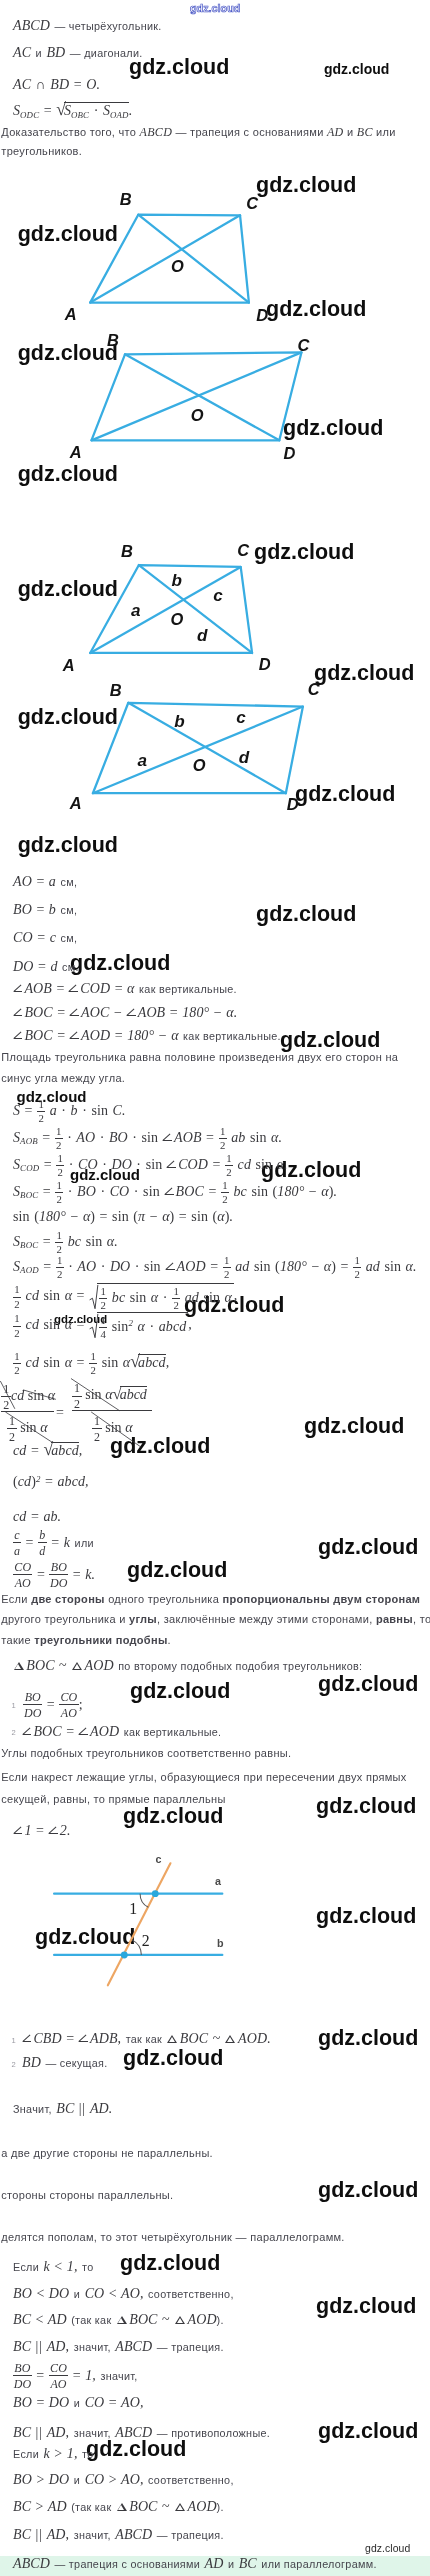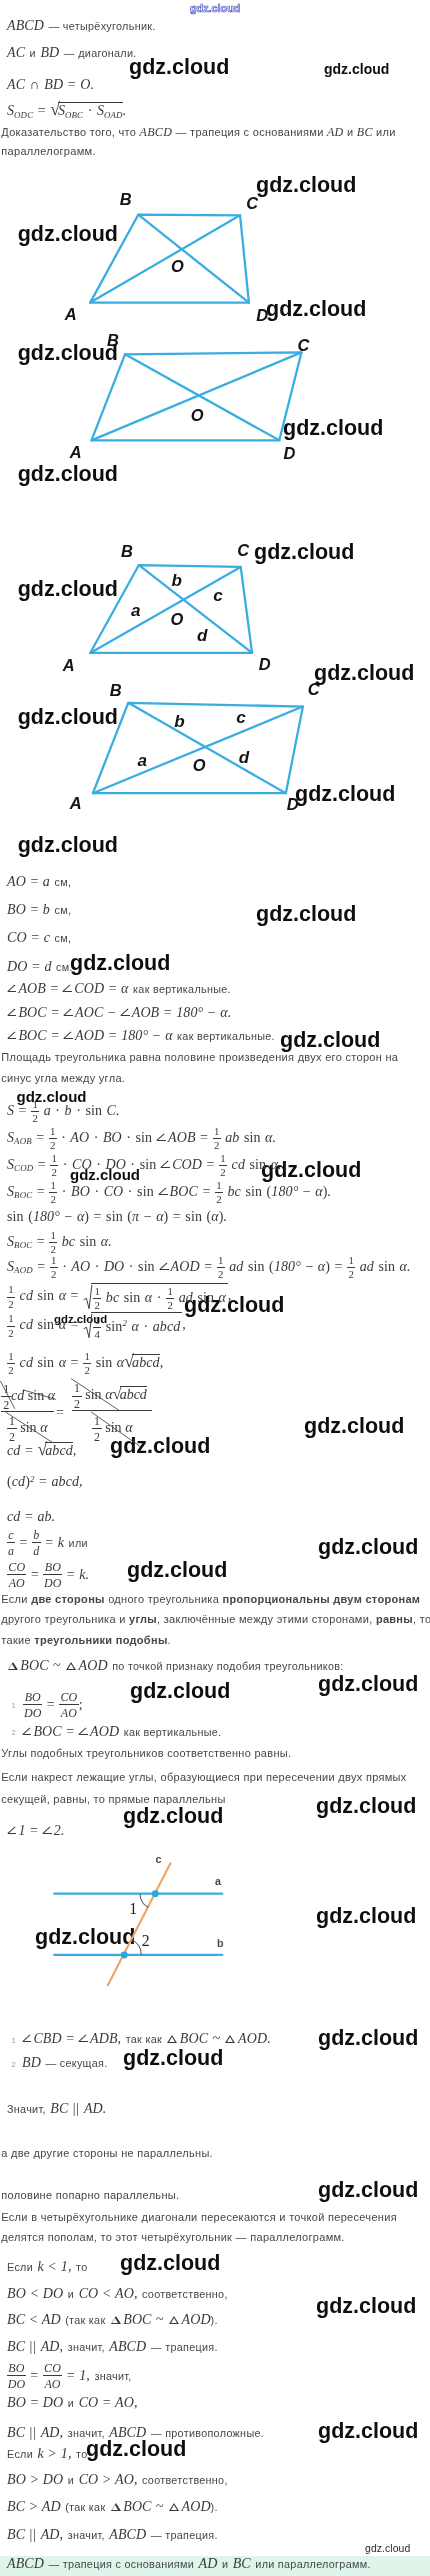--- a/index.html
+++ b/index.html
@@ -1,18 +1,18 @@
 <!DOCTYPE html>
 <html style="font-size:10px"><head>
 <meta charset="utf-8">
 <style>
 html,body{margin:0;padding:0;background:#fff}
 .page{position:relative;width:430px;height:2576px;background:#fff;overflow:hidden;font-family:"Liberation Sans",sans-serif}
 .t{position:absolute;left:1.3px;font-family:"Liberation Sans",sans-serif;font-size:11px;color:#45454d;line-height:14px;white-space:nowrap;letter-spacing:0.3px}
-.m{position:absolute;left:7px;font-family:"Liberation Serif",serif;font-style:italic;font-size:14px;color:#3a3a3e;line-height:16.5px;white-space:nowrap;word-spacing:0.9px;letter-spacing:0.1px}
+.m{position:absolute;left:13px;font-family:"Liberation Serif",serif;font-style:italic;font-size:14px;color:#3a3a3e;line-height:16.5px;white-space:nowrap;word-spacing:0.9px;letter-spacing:0.1px}
 .m .s{font-family:"Liberation Sans",sans-serif;font-style:normal;font-size:10.8px;color:#45454d;letter-spacing:0.3px;word-spacing:0}
 .m .up{font-style:normal}
 .m sub{font-size:8.9px;vertical-align:-2.5px;line-height:0}
 .m sup{font-size:8.9px;vertical-align:4.4px;line-height:0}
 b{font-weight:bold}
 .wm{position:absolute;font-family:"Liberation Sans",sans-serif;font-weight:bold;color:#0e0e0e;line-height:1;white-space:nowrap}
 .w25{font-size:21.5px;letter-spacing:0px}
 .w17{font-size:14px;letter-spacing:0px}
 .w24{font-size:15px;letter-spacing:0px}
 .w12{font-size:11.4px;letter-spacing:0px}
@@ -52,21 +52,21 @@
 </head>
 <body>
 <div class="page">
 <div class="wout" style="left:190px;top:3.2px">gdz.cloud</div>
 
 <div class="m" style="top:18.4px">ABCD <span class="s">— четырёхугольник.</span></div>
 <div class="m" style="top:45px">AC <span class="s">и</span> BD <span class="s">— диагонали.</span></div>
 <div class="m" style="top:77px">AC <span class="up">∩</span> BD <span class="up">=</span> O.</div>
 <div class="m" style="top:103px">S<sub>ODC</sub> <span class="up">=</span> <span class="rt">√</span><span class="rb">S<sub>OBC</sub> <span class="up">·</span> S<sub>OAD</sub></span><span class="up">.</span></div>
 <div class="t" style="top:125px">Доказательство того, что <span class="mm">ABCD</span> — трапеция с основаниями <span class="mm">AD</span> и <span class="mm">BC</span> или</div>
-<div class="t" style="top:144px">параллелограмм.</div>
+<div class="t" style="top:144px">треугольников.</div>
 
 <div class="wm w25" style="left:129px;top:57px">gdz.cloud</div>
 <div class="wm w17" style="left:324px;top:62px">gdz.cloud</div>
 <div class="wm w25" style="left:256px;top:175px">gdz.cloud</div>
 <div class="wm w25" style="left:17.7px;top:224px">gdz.cloud</div>
 <div class="wm w25" style="left:266px;top:299px">gdz.cloud</div>
 <div class="wm w25" style="left:17.7px;top:343px">gdz.cloud</div>
 <div class="wm w25" style="left:283px;top:418px">gdz.cloud</div>
 <div class="wm w25" style="left:17.7px;top:464px">gdz.cloud</div>
 <div class="wm w25" style="left:254px;top:542px">gdz.cloud</div>
@@ -208,21 +208,21 @@
 
 <div class="m" style="top:1443px">cd <span class="up">=</span> <span class="rt">√</span><span class="rb">abcd</span>,</div>
 <div class="m" style="top:1474px"><span class="up">(</span>cd<span class="up">)</span><sup>2</sup> <span class="up">=</span> abcd,</div>
 <div class="m" style="top:1509px">cd <span class="up">=</span> ab.</div>
 <div class="m" style="top:1529px"><span class="fr frb"><span class="nu"><i>c</i></span><span class="de"><i>a</i></span></span> <span class="up">=</span> <span class="fr frb"><span class="nu"><i>b</i></span><span class="de"><i>d</i></span></span> <span class="up">=</span> k <span class="s">или</span></div>
 <div class="m" style="top:1561px"><span class="fr frb"><span class="nu"><i>CO</i></span><span class="de"><i>AO</i></span></span> <span class="up">=</span> <span class="fr frb"><span class="nu"><i>BO</i></span><span class="de"><i>DO</i></span></span> <span class="up">=</span> k.</div>
 
 <div class="t" style="top:1612px">другого треугольника и <b>углы</b>, заключённые между этими сторонами, <b>равны</b>, то</div>
 <div class="t" style="top:1592px">Если <b>две стороны</b> одного треугольника <b>пропорциональны двум сторонам</b></div>
 <div class="t" style="top:1633px">такие <b>треугольники подобны</b>.</div>
-<div class="m" style="top:1658px"><span class="tri"></span>BOC <span class="up">~</span> <span class="tri"></span>AOD <span class="s">по точкой признаку подобия треугольников:</span></div>
+<div class="m" style="top:1658px"><span class="tri"></span>BOC <span class="up">~</span> <span class="tri"></span>AOD <span class="s">по второму подобных подобия треугольников:</span></div>
 
 <div class="num" style="top:1701px">1</div>
 <div class="m" style="left:23.4px;top:1691px"><span class="fr frb"><span class="nu"><i>BO</i></span><span class="de"><i>DO</i></span></span> <span class="up">=</span> <span class="fr frb"><span class="nu"><i>CO</i></span><span class="de"><i>AO</i></span></span><span class="up">;</span></div>
 <div class="num" style="top:1728px">2</div>
 <div class="m" style="left:22px;top:1724px"><span class="ang"></span>BOC <span class="up">=</span> <span class="ang"></span>AOD <span class="s">как вертикальные.</span></div>
 
 <div class="t" style="top:1746px">Углы подобных треугольников соответственно равны.</div>
 <div class="t" style="top:1770px">Если накрест лежащие углы, образующиеся при пересечении двух прямых</div>
 <div class="t" style="top:1792px">секущей, равны, то прямые параллельны</div>
 <div class="m" style="top:1823px"><span class="ang"></span>1 <span class="up">=</span> <span class="ang"></span>2.</div>
@@ -244,22 +244,21 @@
 <text class="sn" x="191" y="155" text-anchor="middle">2</text>
 </svg>
 
 <div class="num" style="top:2036px">1</div>
 <div class="m" style="left:22px;top:2031px"><span class="ang"></span>CBD <span class="up">=</span> <span class="ang"></span>ADB<span class="up">,</span> <span class="s">так как</span> <span class="tri"></span>BOC <span class="up">~</span> <span class="tri"></span>AOD.</div>
 <div class="num" style="top:2060px">2</div>
 <div class="m" style="left:22px;top:2055px">BD <span class="s">— секущая.</span></div>
 
 <div class="m" style="top:2101px"><span class="s">Значит,</span> BC <span class="up" style="letter-spacing:0.6px">||</span> AD.</div>
 <div class="t" style="top:2146px">а две другие стороны не параллельны.</div>
-<div class="t" style="top:2188px">половине попарно параллельны.</div>
-<div class="t" style="top:2210px">Если в четырёхугольнике диагонали пересекаются и точкой пересечения</div>
+<div class="t" style="top:2188px">стороны стороны параллельны.</div>
 <div class="t" style="top:2230px">делятся пополам, то этот четырёхугольник — параллелограмм.</div>
 <div class="m" style="top:2259px"><span class="s">Если</span> k <span class="up">&lt;</span> 1, <span class="s">то</span></div>
 <div class="m" style="top:2286px">BO <span class="up">&lt;</span> DO <span class="s">и</span> CO <span class="up">&lt;</span> AO<span class="up">,</span> <span class="s">соответственно,</span></div>
 <div class="m" style="top:2312px">BC <span class="up">&lt;</span> AD <span class="s">(так как</span> <span class="tri"></span>BOC <span class="up">~</span> <span class="tri"></span>AOD<span class="s">).</span></div>
 <div class="m" style="top:2339px">BC <span class="up" style="letter-spacing:0.6px">||</span> AD<span class="up">,</span> <span class="s">значит,</span> ABCD <span class="s">— трапеция.</span></div>
 <div class="m" style="top:2362px"><span class="fr frb"><span class="nu"><i>BO</i></span><span class="de"><i>DO</i></span></span> <span class="up">=</span> <span class="fr frb"><span class="nu"><i>CO</i></span><span class="de"><i>AO</i></span></span> <span class="up">=</span> 1, <span class="s">значит,</span></div>
 <div class="m" style="top:2395px">BO <span class="up">=</span> DO <span class="s">и</span> CO <span class="up">=</span> AO,</div>
 <div class="m" style="top:2425px">BC <span class="up" style="letter-spacing:0.6px">||</span> AD<span class="up">,</span> <span class="s">значит,</span> ABCD <span class="s">— противоположные.</span></div>
 <div class="m" style="top:2446px"><span class="s">Если</span> k <span class="up">&gt;</span> 1, <span class="s">то</span></div>
 <div class="m" style="top:2472px">BO <span class="up">&gt;</span> DO <span class="s">и</span> CO <span class="up">&gt;</span> AO<span class="up">,</span> <span class="s">соответственно,</span></div>

